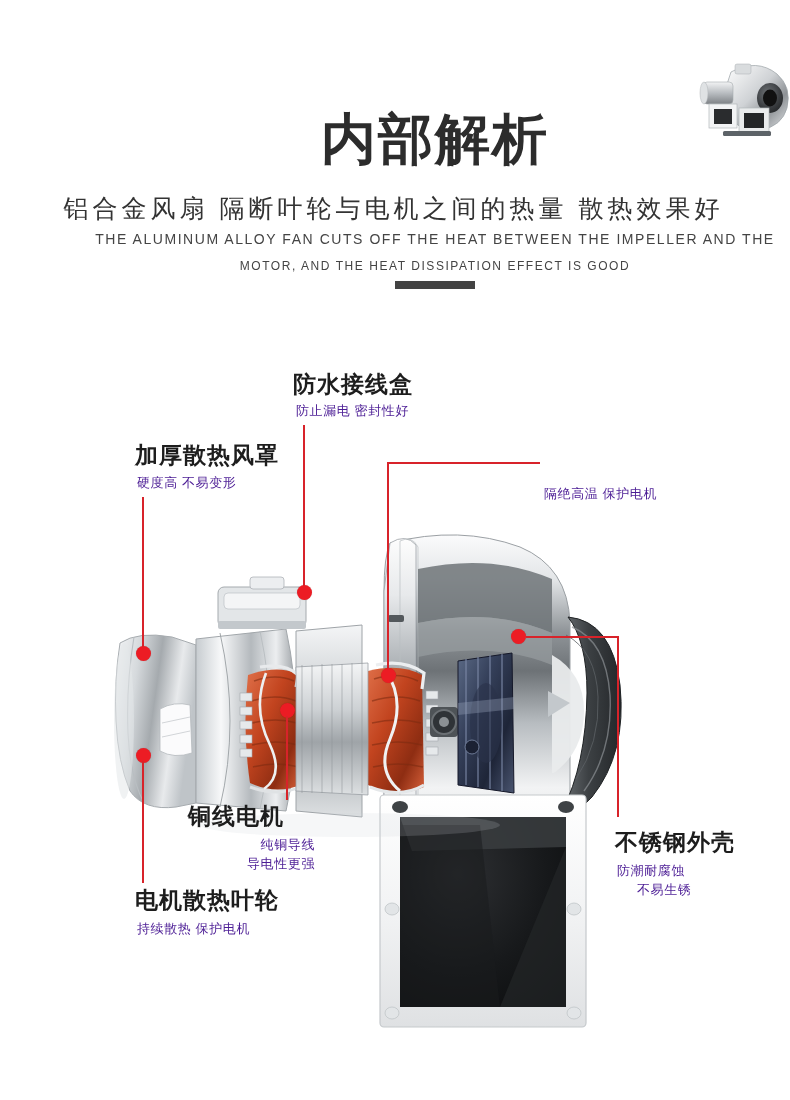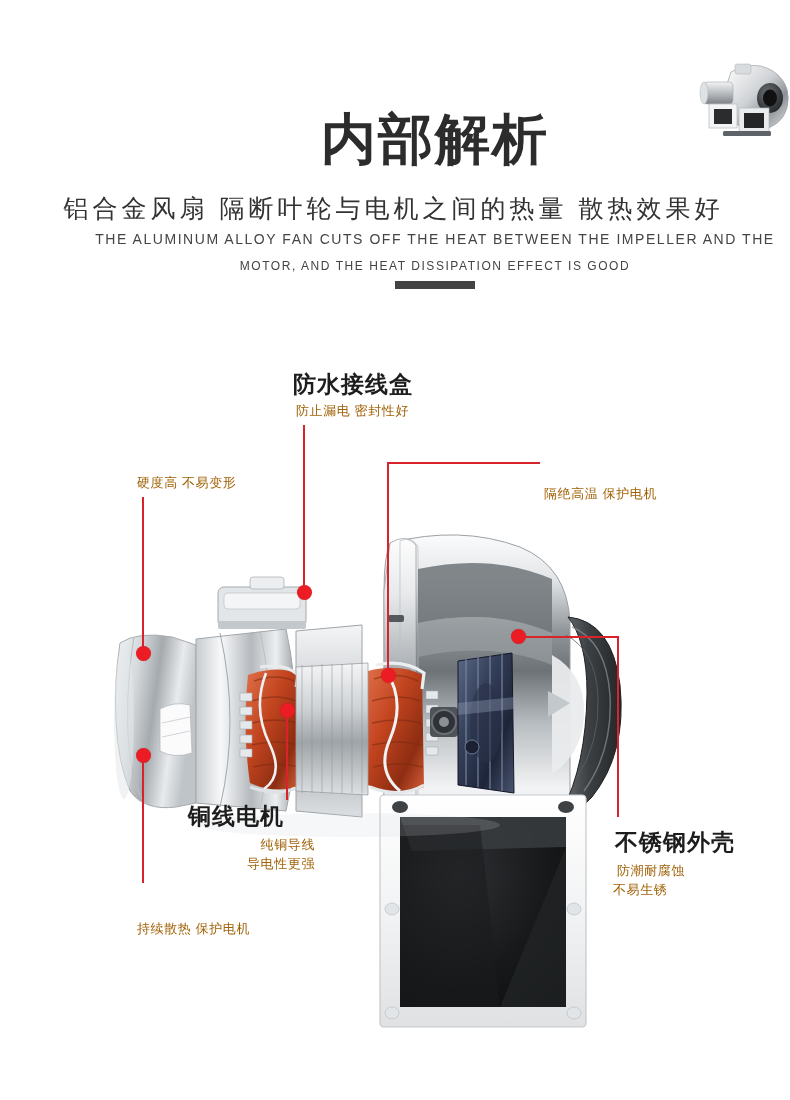--- a/index.html
+++ b/index.html
@@ -35,21 +35,21 @@
 
   
   .thumb{position:absolute;left:655px;top:52px;width:110px;height:92px;}
 
   
   .cl-title{
     position:absolute;font-size:23px;line-height:28px;font-weight:bold;color:#1d1d1d;
     letter-spacing:1px;white-space:nowrap;
   }
   .cl-sub{
-    position:absolute;font-size:13px;line-height:19px;color:#a16207;
+    position:absolute;font-size:13px;line-height:19px;color:#4c1d95;
     letter-spacing:.6px;white-space:nowrap;
   }
   .cl-sub.r{text-align:right;}
 
   
   .ln{position:absolute;background:#d8232a;}
   .ln.v{width:1.6px;}
   .ln.h{height:1.6px;}
   .dot{
     position:absolute;width:15px;height:15px;border-radius:50%;
@@ -311,39 +311,41 @@
 
       <ellipse cx="250" cy="330" rx="150" ry="12" fill="#cfd3d6" opacity=".18"></ellipse>
     </svg>
   </div>
 
   <div class="cl-title" style="left:253px;top:370px;">防水接线盒</div>
   <div class="cl-sub" style="left:256px;top:401px;">防止漏电 密封性好</div>
   <div class="ln v" style="left:263px;top:425px;height:167px;"></div>
   <div class="dot" style="left:257px;top:585px;"></div>
 
+  <div class="cl-title" style="left:95px;top:441px;">加厚散热风罩</div>
   <div class="cl-sub" style="left:97px;top:473px;">硬度高 不易变形</div>
   <div class="ln v" style="left:102px;top:497px;height:156px;"></div>
   <div class="dot" style="left:96px;top:646px;"></div>
 
   <div class="cl-sub" style="left:504px;top:484px;">隔绝高温 保护电机</div>
   <div class="ln h" style="left:347px;top:462px;width:153px;"></div>
   <div class="ln v" style="left:347px;top:462px;height:213px;"></div>
   <div class="dot" style="left:341px;top:668px;"></div>
 
   <div class="dot" style="left:240px;top:703px;"></div>
   <div class="ln v" style="left:246px;top:716px;height:84px;"></div>
   <div class="cl-title" style="left:148px;top:802px;">铜线电机</div>
   <div class="cl-sub r" style="left:125px;top:835px;width:150px;">纯铜导线</div>
   <div class="cl-sub r" style="left:125px;top:854px;width:150px;">导电性更强</div>
 
   <div class="dot" style="left:96px;top:748px;"></div>
   <div class="ln v" style="left:102px;top:761px;height:122px;"></div>
+  <div class="cl-title" style="left:95px;top:886px;">电机散热叶轮</div>
   <div class="cl-sub" style="left:97px;top:919px;">持续散热 保护电机</div>
 
   <div class="dot" style="left:471px;top:629px;"></div>
   <div class="ln h" style="left:486px;top:636px;width:92px;"></div>
   <div class="ln v" style="left:577px;top:636px;height:181px;"></div>
   <div class="cl-title" style="left:575px;top:828px;">不锈钢外壳</div>
   <div class="cl-sub" style="left:577px;top:861px;">防潮耐腐蚀</div>
-  <div class="cl-sub" style="left:573px;top:880px;text-align:right;">不易生锈</div>
+  <div class="cl-sub" style="left:597px;top:880px;text-align:right;">不易生锈</div>
 
 </div>
 
 </body></html>

